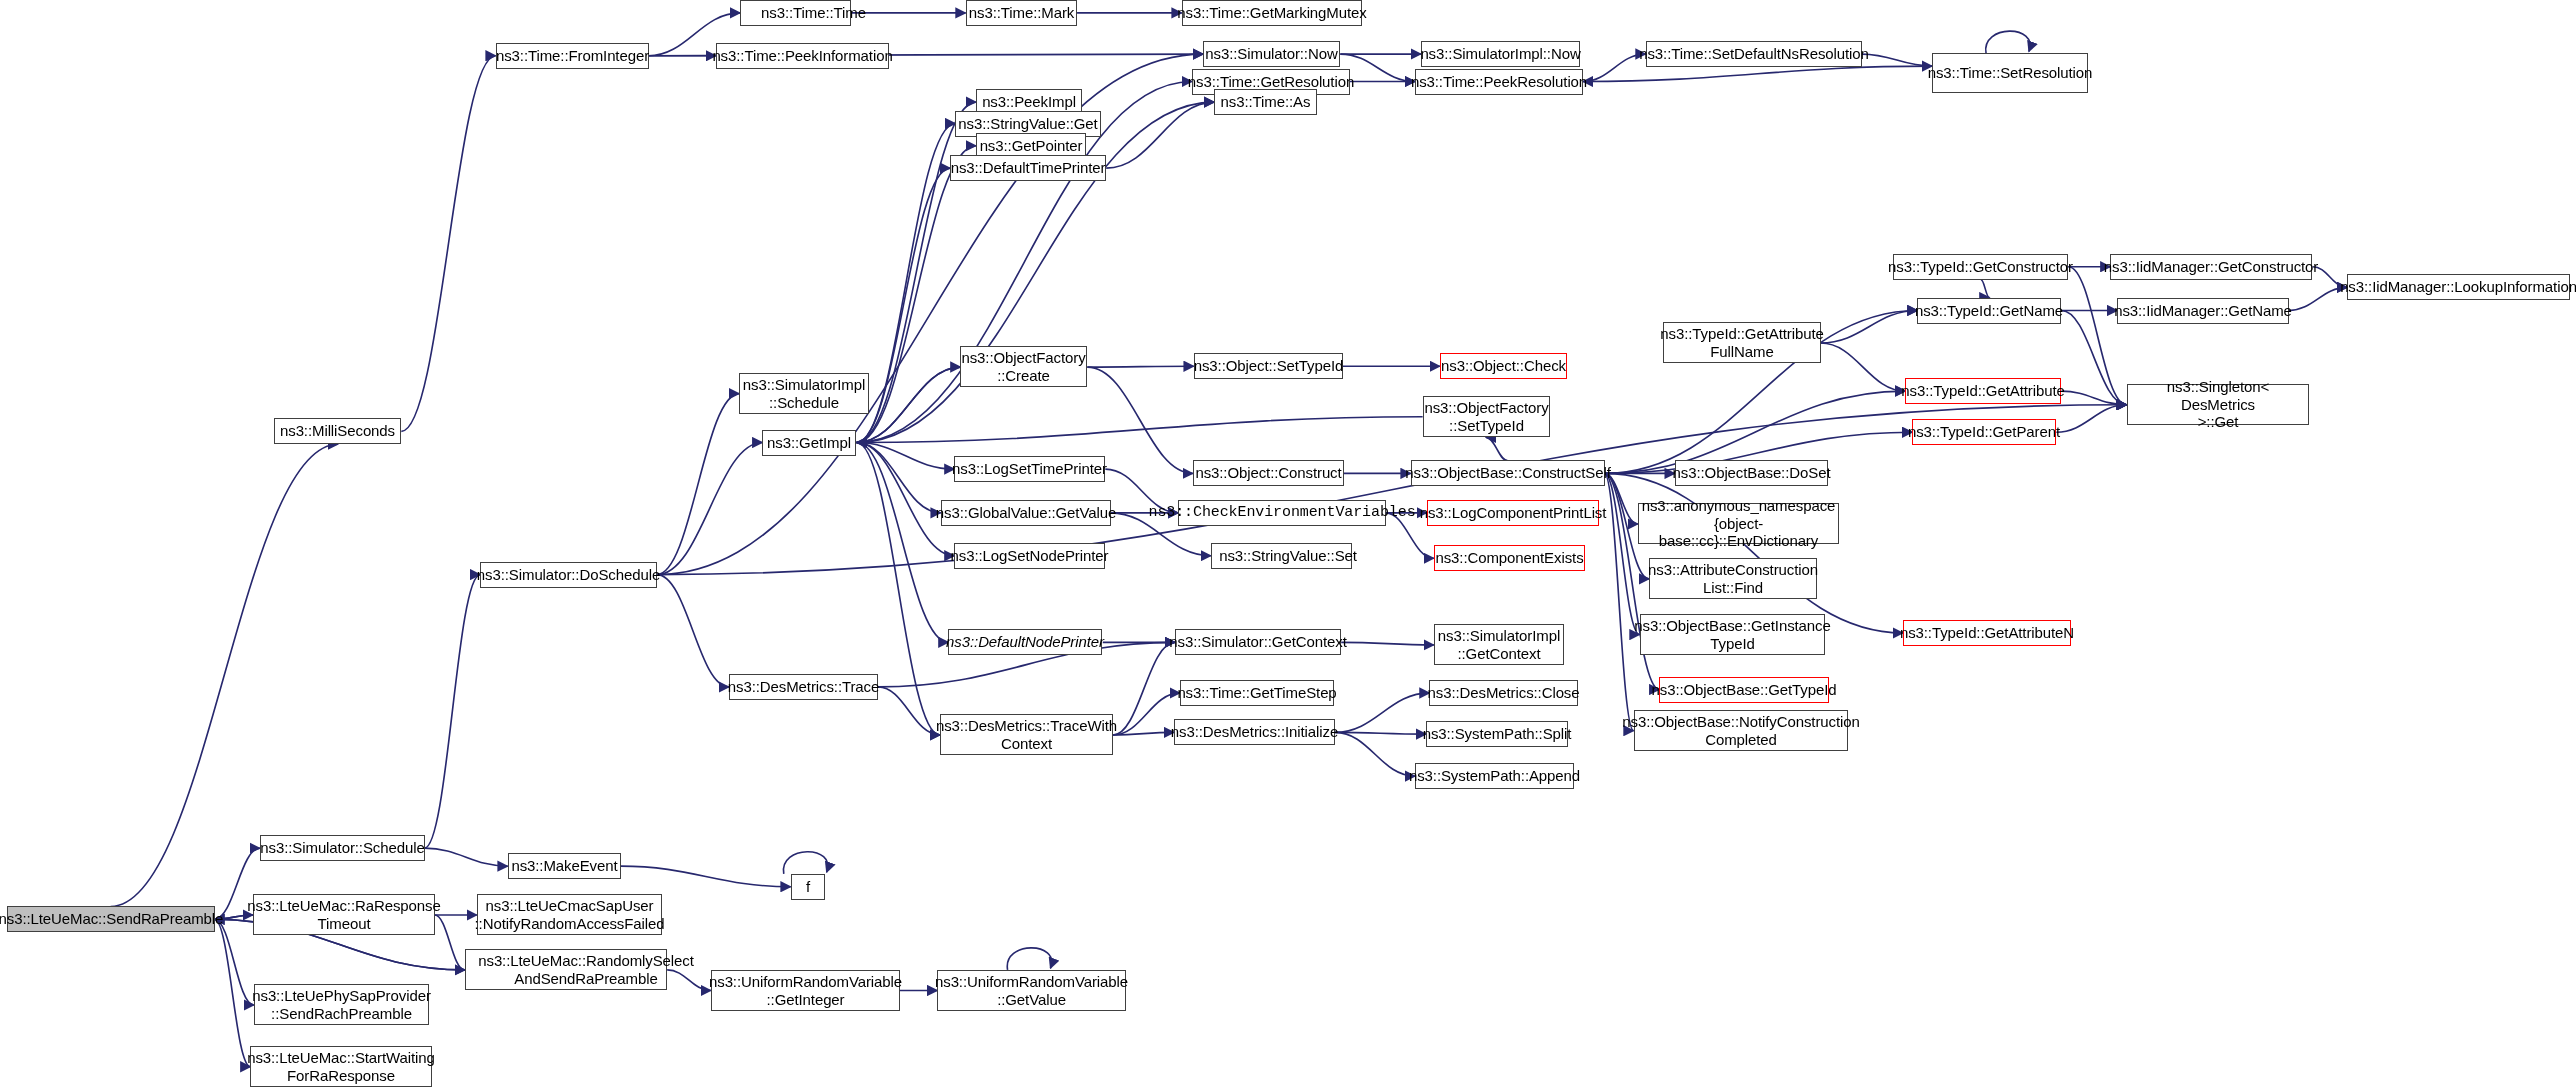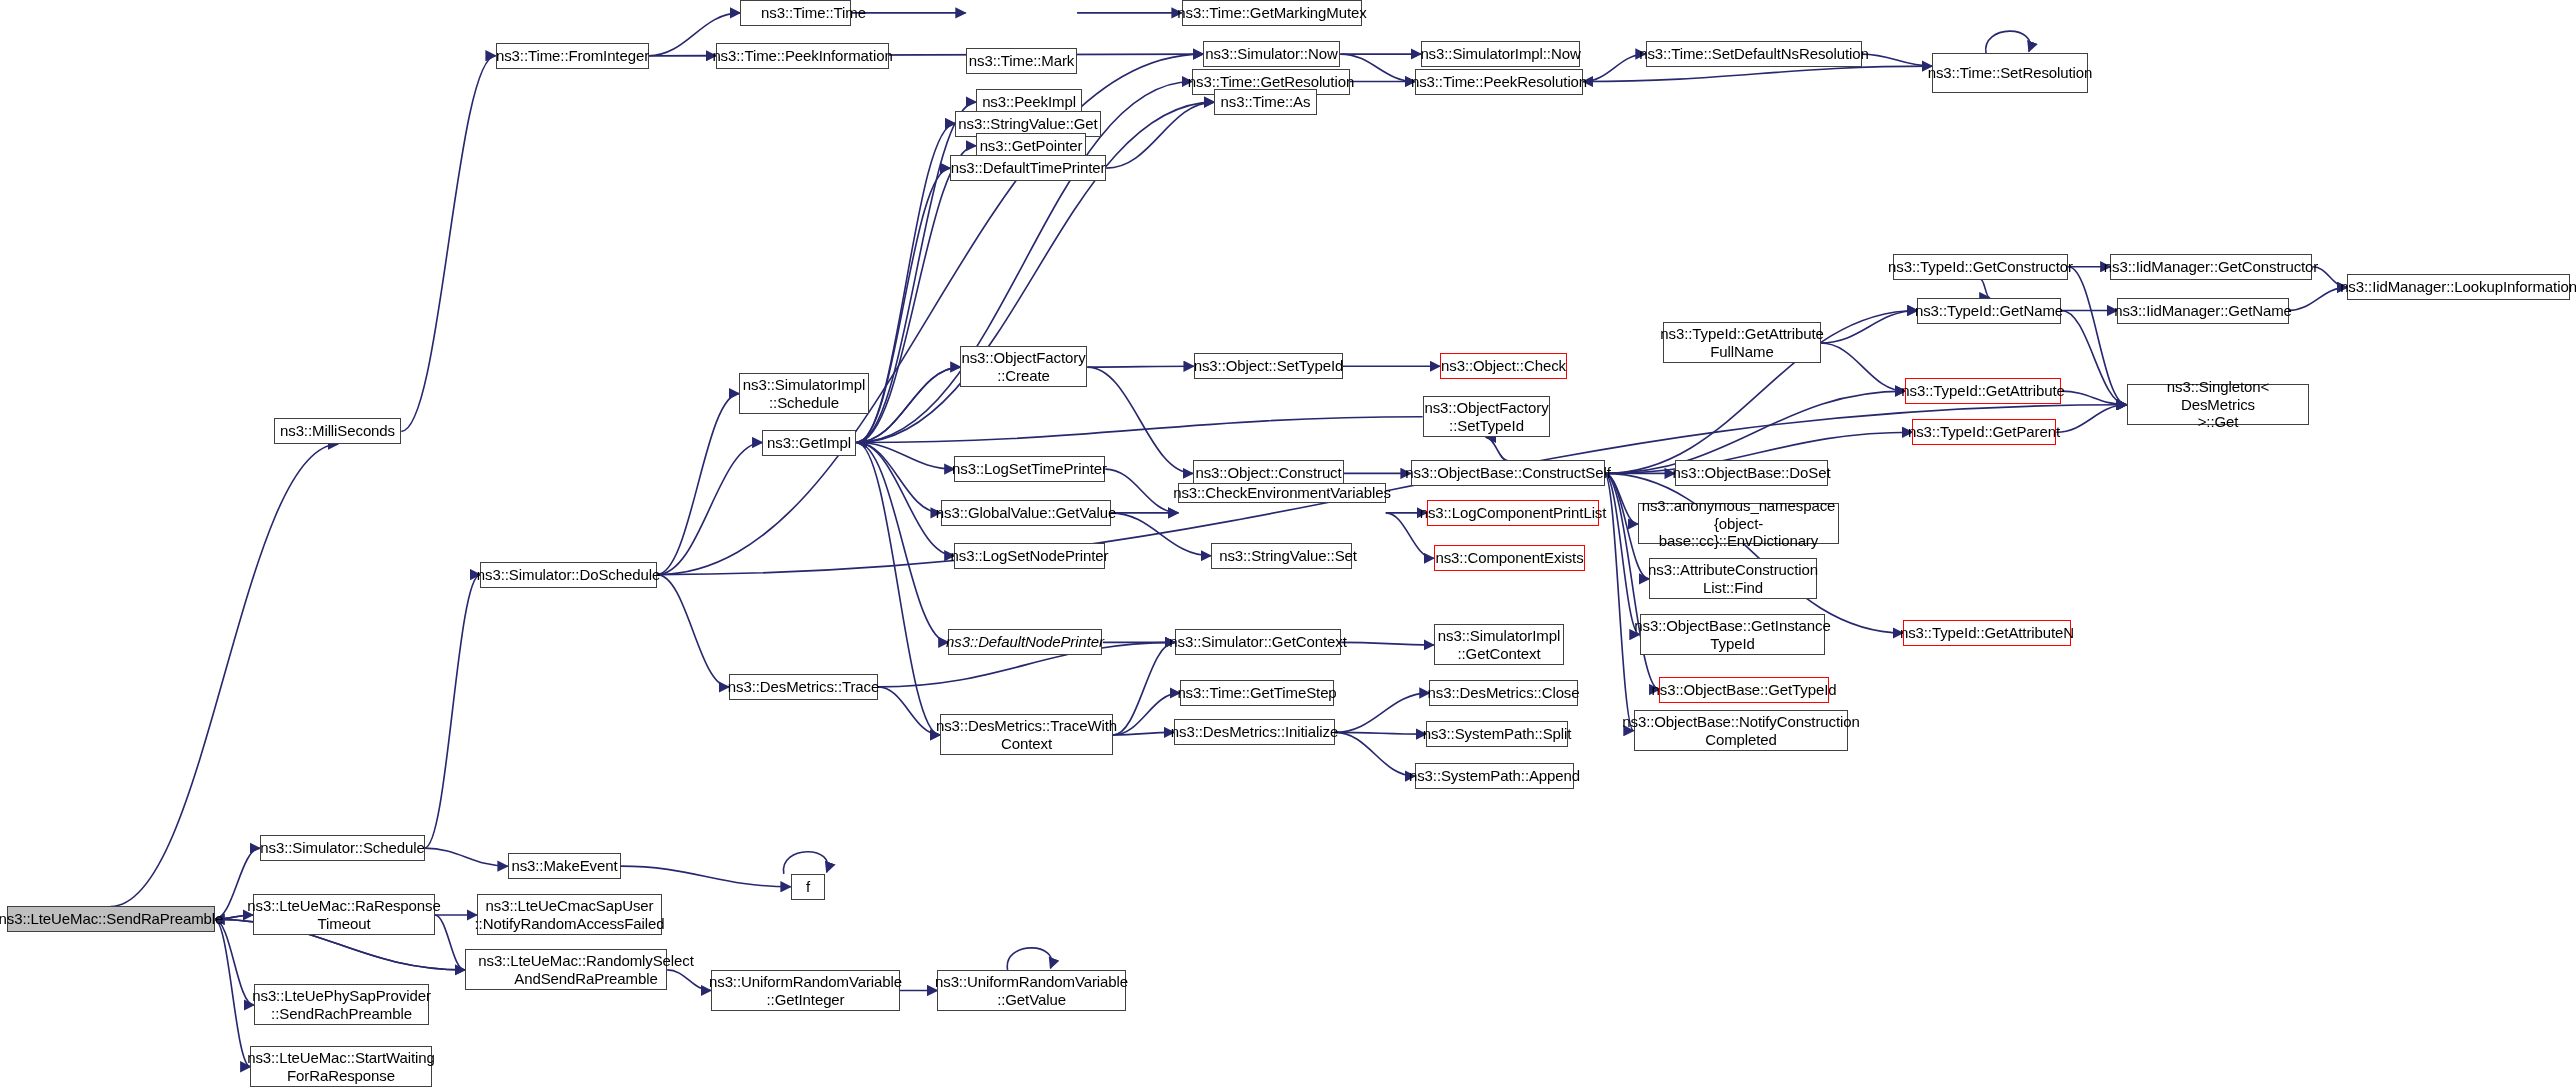--- a/index.html
+++ b/index.html
@@ -169,21 +169,21 @@
       <div class="node" style="left: 791px; top: 874px; width: 34px; height: 26px;">f</div>
       <div class="node" style="left: 711px; top: 970px; width: 189px; height: 41px;">ns3::UniformRandomVariable
 ::GetInteger</div>
       <div class="node" style="left: 937px; top: 970px; width: 189px; height: 41px;">ns3::UniformRandomVariable
 ::GetValue</div>
       <div class="node" style="left: 274px; top: 418px; width: 127px; height: 26px;">ns3::MilliSeconds</div>
       <div class="node" style="left: 480px; top: 562px; width: 177px; height: 26px;">ns3::Simulator::DoSchedule</div>
       <div class="node" style="left: 496px; top: 43px; width: 153px; height: 26px;">ns3::Time::FromInteger</div>
       <div class="node" style="left: 740px; top: 0px; width: 111px; height: 26px; padding-left: 36px;">ns3::Time::Time</div>
       <div class="node" style="left: 716px; top: 43px; width: 173px; height: 26px;">ns3::Time::PeekInformation</div>
-      <div class="node" style="left: 966px; top: 0px; width: 111px; height: 26px; margin-top: 48px;">ns3::Time::Mark</div>
+      <div class="node" style="left: 966px; top: 0px; width: 111px; height: 26px;">ns3::Time::Mark</div>
       <div class="node" style="left: 1182px; top: 0px; width: 180px; height: 26px;">ns3::Time::GetMarkingMutex</div>
       <div class="node" style="left: 1203px; top: 41px; width: 137px; height: 26px;">ns3::Simulator::Now</div>
       <div class="node" style="left: 1421px; top: 41px; width: 159px; height: 26px;">ns3::SimulatorImpl::Now</div>
       <div class="node" style="left: 1646px; top: 41px; width: 216px; height: 26px;">ns3::Time::SetDefaultNsResolution</div>
       <div class="node" style="left: 1932px; top: 53px; width: 156px; height: 40px;">ns3::Time::SetResolution</div>
       <div class="node" style="left: 1192px; top: 69px; width: 158px; height: 26px;">ns3::Time::GetResolution</div>
       <div class="node" style="left: 1415px; top: 69px; width: 168px; height: 26px;">ns3::Time::PeekResolution</div>
       <div class="node" style="left: 1214px; top: 89px; width: 103px; height: 26px;">ns3::Time::As</div>
       <div class="node" style="left: 976px; top: 89px; width: 106px; height: 26px;">ns3::PeekImpl</div>
       <div class="node" style="left: 955px; top: 111px; width: 146px; height: 26px;">ns3::StringValue::Get</div>
@@ -196,21 +196,21 @@
       <div class="node" style="left: 762px; top: 430px; width: 94px; height: 26px;">ns3::GetImpl</div>
       <div class="node" style="left: 1194px; top: 353px; width: 149px; height: 26px;">ns3::Object::SetTypeId</div>
       <div class="node red" style="left: 1440px; top: 353px; width: 127px; height: 26px;">ns3::Object::Check</div>
       <div class="node" style="left: 1423px; top: 396px; width: 127px; height: 41px;">ns3::ObjectFactory
 ::SetTypeId</div>
       <div class="node" style="left: 954px; top: 456px; width: 151px; height: 26px;">ns3::LogSetTimePrinter</div>
       <div class="node" style="left: 1193px; top: 460px; width: 151px; height: 26px;">ns3::Object::Construct</div>
       <div class="node" style="left: 1411px; top: 460px; width: 194px; height: 26px;">ns3::ObjectBase::ConstructSelf</div>
       <div class="node" style="left: 1675px; top: 460px; width: 153px; height: 26px;">ns3::ObjectBase::DoSet</div>
       <div class="node" style="left: 941px; top: 500px; width: 170px; height: 26px;">ns3::GlobalValue::GetValue</div>
-      <div class="node" style="left: 1178px; top: 483px; width: 208px; height: 20px;">ns3::CheckEnvironmentVariables</div>
+      <div class="node" style="left: 1178px; top: 500px; width: 208px; height: 26px; font-family: Liberation Mono, monospace;">ns3::CheckEnvironmentVariables</div>
       <div class="node red" style="left: 1427px; top: 500px; width: 172px; height: 26px;">ns3::LogComponentPrintList</div>
       <div class="node" style="left: 954px; top: 543px; width: 151px; height: 26px;">ns3::LogSetNodePrinter</div>
       <div class="node" style="left: 1211px; top: 543px; width: 141px; height: 26px; padding-left: 13px;">ns3::StringValue::Set</div>
       <div class="node red" style="left: 1434px; top: 545px; width: 151px; height: 26px;">ns3::ComponentExists</div>
       <div class="node" style="left: 1893px; top: 254px; width: 175px; height: 26px;">ns3::TypeId::GetConstructor</div>
       <div class="node" style="left: 2110px; top: 254px; width: 202px; height: 26px;">ns3::IidManager::GetConstructor</div>
       <div class="node" style="left: 2347px; top: 274px; width: 223px; height: 26px;">ns3::IidManager::LookupInformation</div>
       <div class="node" style="left: 1917px; top: 298px; width: 144px; height: 26px;">ns3::TypeId::GetName</div>
       <div class="node" style="left: 2117px; top: 298px; width: 172px; height: 26px;">ns3::IidManager::GetName</div>
       <div class="node" style="left: 1663px; top: 322px; width: 158px; height: 41px;">ns3::TypeId::GetAttribute

